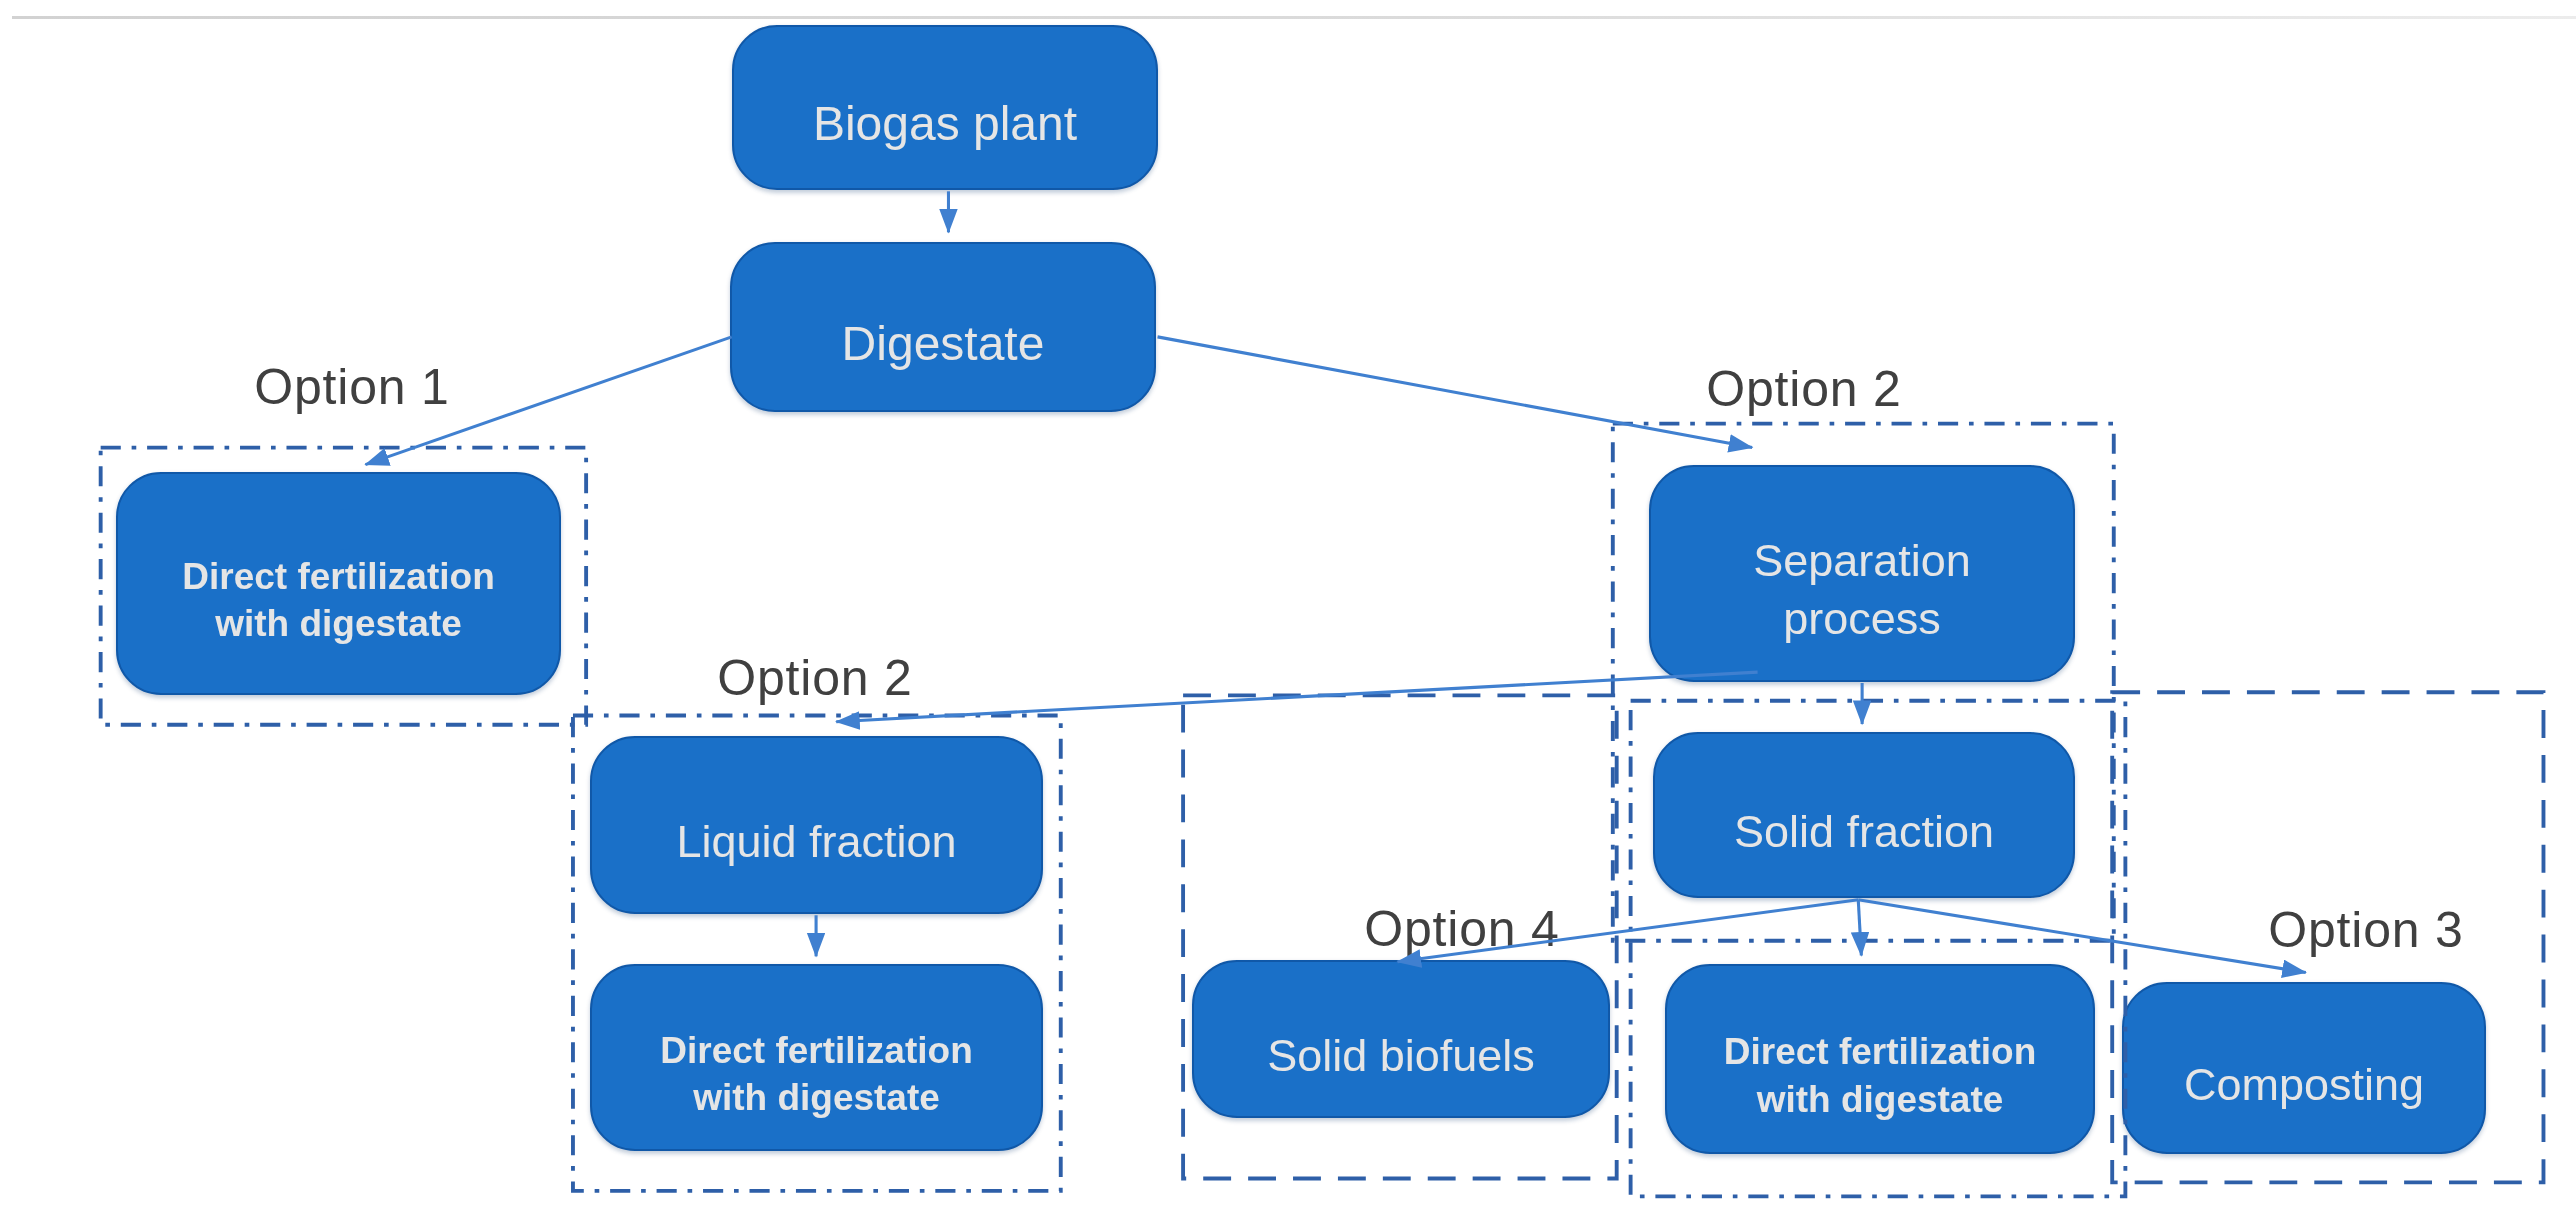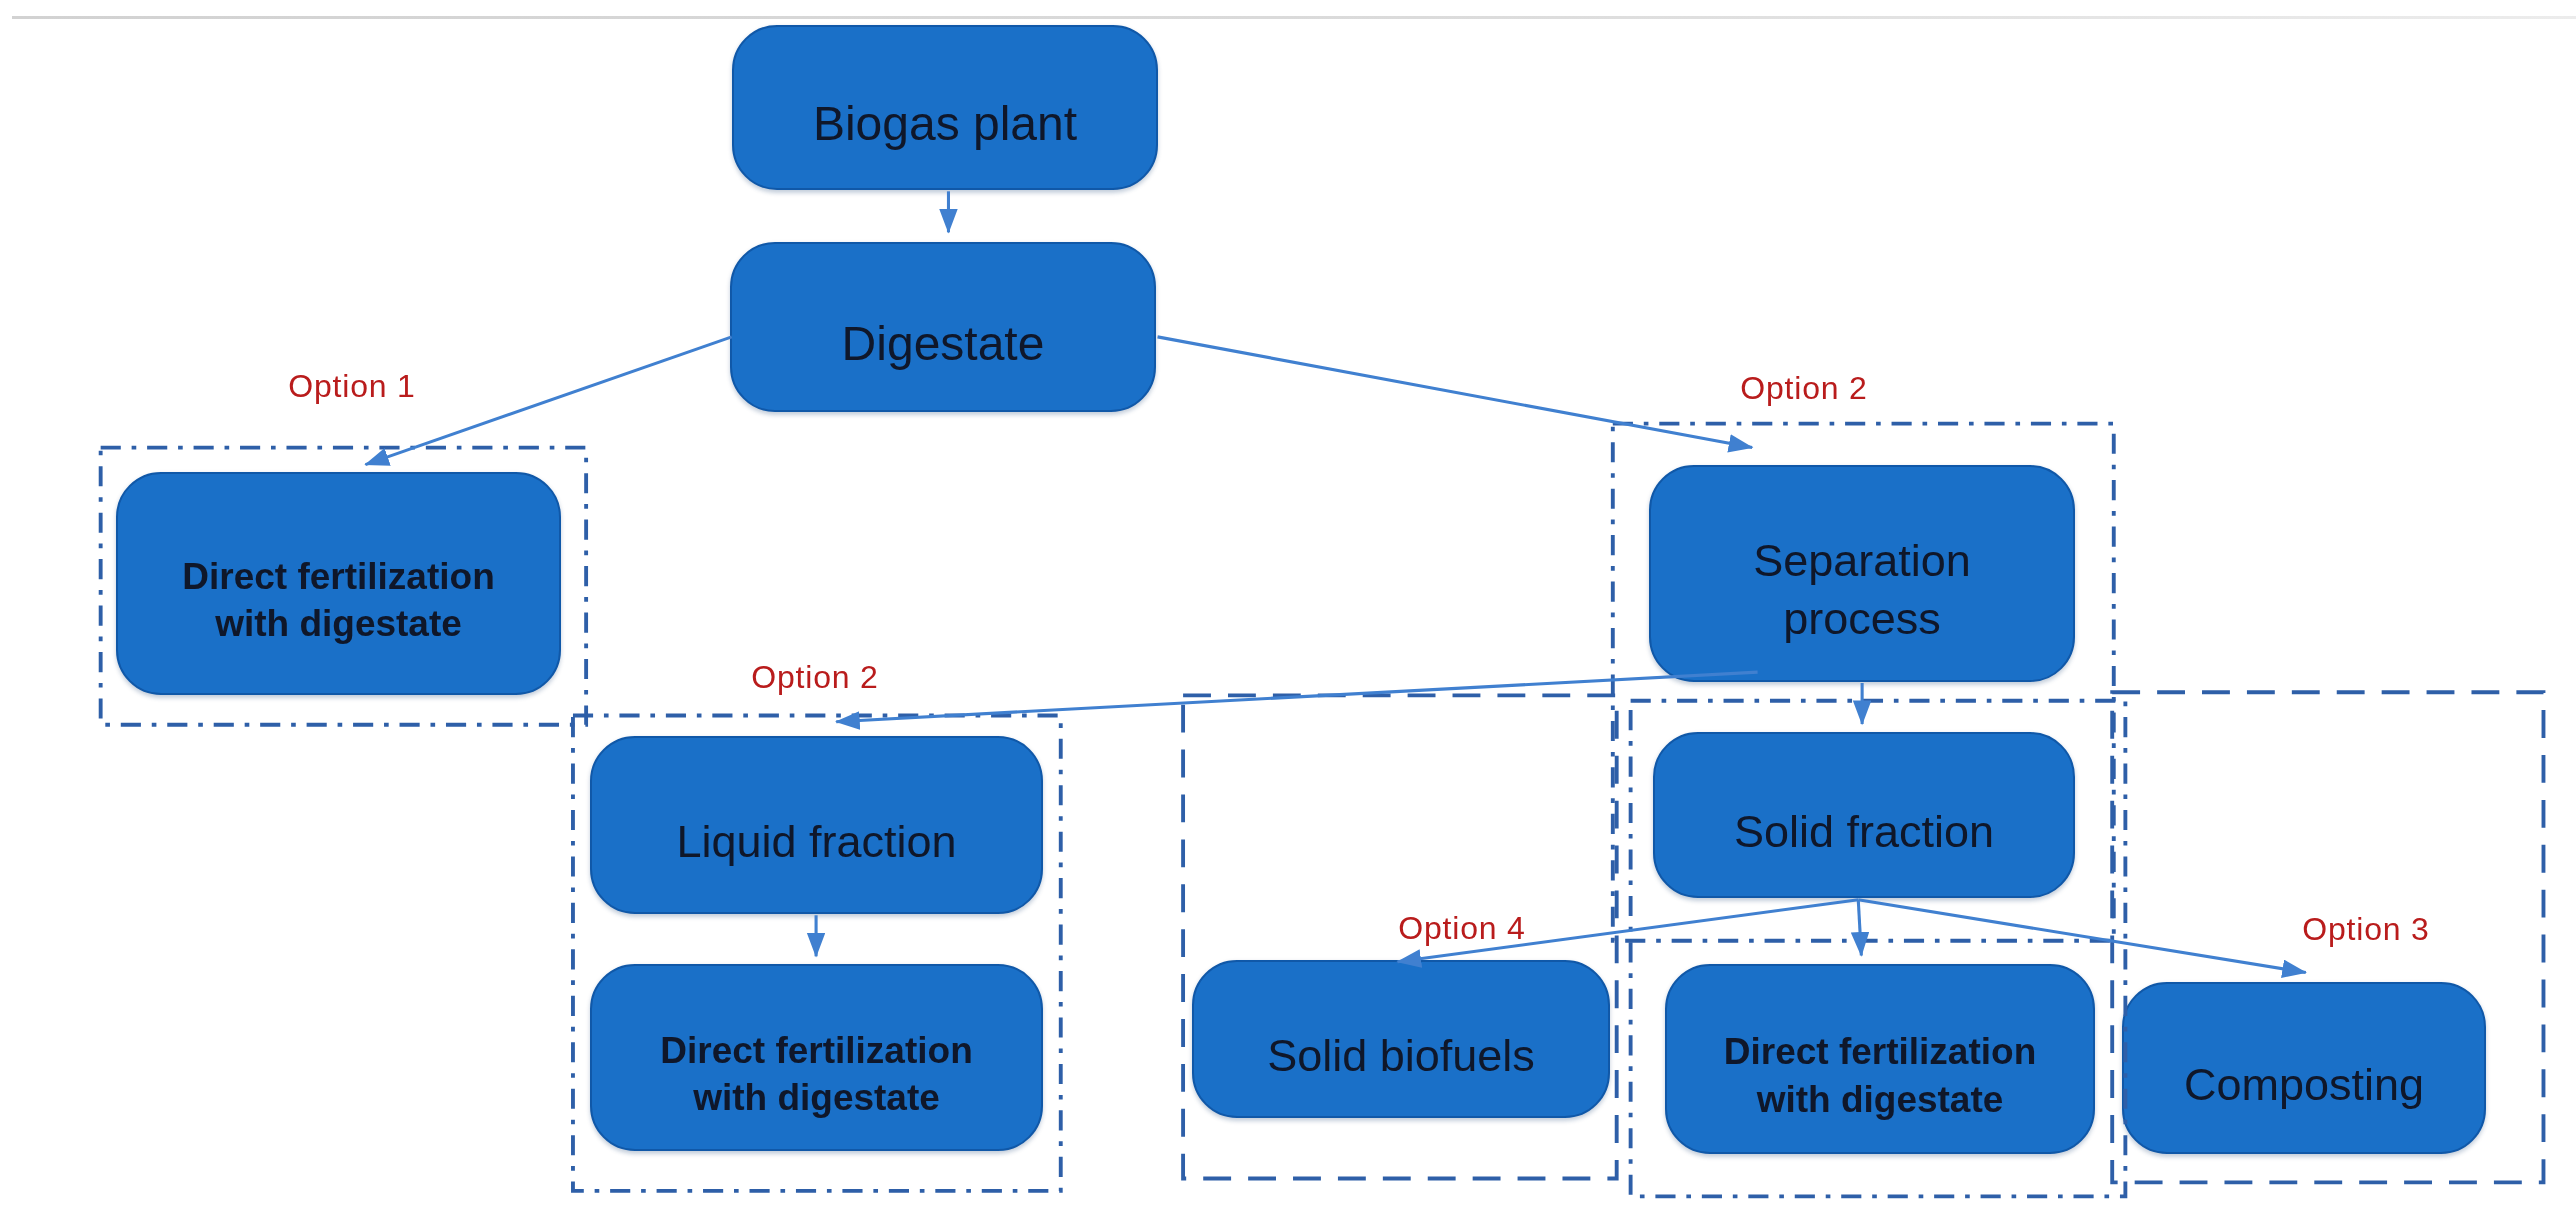--- a/index.html
+++ b/index.html
@@ -21,37 +21,37 @@
     background: #1a70c8;
     border: 2.3px solid #1058a8;
     border-radius: 45px;
     box-sizing: border-box;
     display: flex;
     align-items: center;
     justify-content: center;
     box-shadow: 0 2.3px 4.6px rgba(20,60,110,0.25);
   }
   .node-label {
-    color: #0f172a;
+    color: #e5e5e5;
     text-align: center;
     white-space: pre-line;
     font-weight: 500;
     line-height: 1.28;
     padding: 0 6.2px;
     margin-top: 33px;
   }
   .fs-big   { font-size: 48px; }
   .fs-mid   { font-size: 45px; }
   .fs-small { font-size: 37px; font-weight: bold; }
   .opt-label {
     position: absolute;
     width: 248px; height: 57px;
     display: flex; align-items: center; justify-content: center;
-    color: #b91c1c;
-    font-size: 32px;
+    color: #404040;
+    font-size: 50px;
     font-weight: 400;
     letter-spacing: 0.8px;
   }
   #overlay {
     position: absolute;
     left: 0; top: 0;
     pointer-events: none;
   }
 </style>
 </head>

